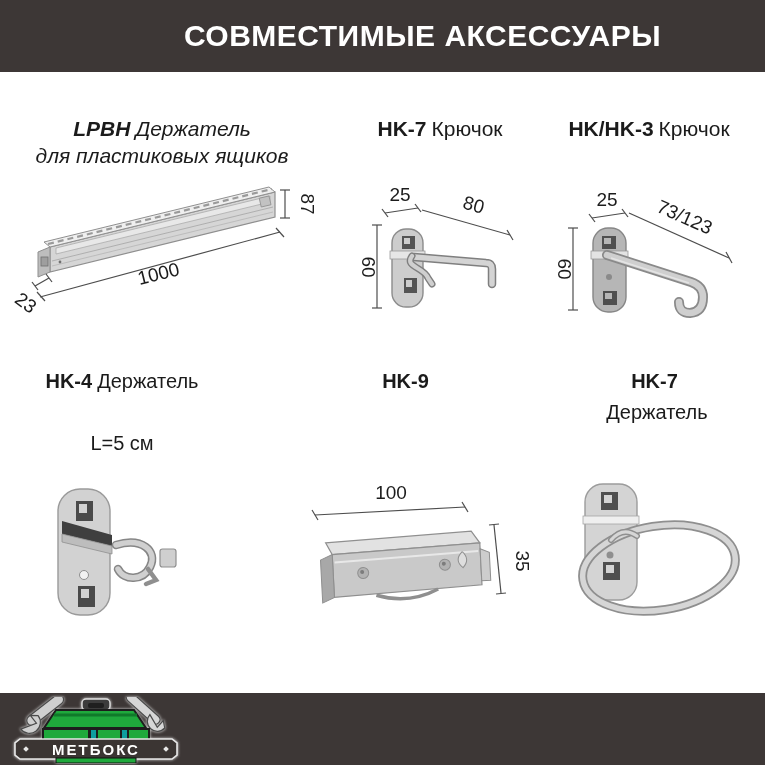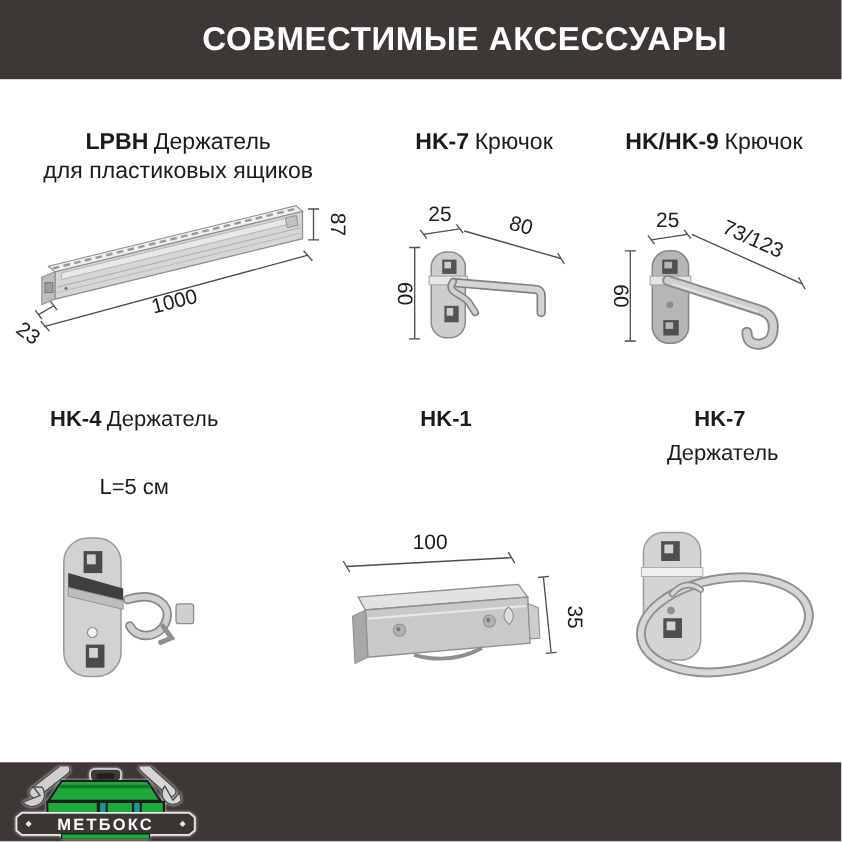--- a/index.html
+++ b/index.html
@@ -9,21 +9,21 @@
     color:#1b1b1b;
   }
   .bar{position:absolute;left:0;width:765px;background:#3D3736;}
   #header{top:0;height:72px;display:flex;align-items:center;justify-content:center;padding-left:40px;}
   #header h1{margin:0;color:#fff;font-size:30px;font-weight:800;letter-spacing:.5px;}
   #footer{top:693px;height:72px;}
   .title{position:absolute;text-align:center;font-size:21px;line-height:27px;}
   .title.r2{font-size:20px;line-height:31px;}
   .code{font-weight:700;margin-right:5px;}
   .nm{font-weight:400;}
-  .t-lpbh{left:8px;top:115px;width:308px;}
+  .t-lpbh{left:8px;top:115px;width:308px;font-style:italic;}
   .t-hk2{left:340px;top:115px;width:200px;}
   .t-hk3{left:538px;top:115px;width:222px;}
   .t-hk4{left:2px;top:366px;width:240px;}
   .t-hk5{left:288px;top:366px;width:240px;}
   .t-hk6{left:537px;top:366px;width:240px;}
   svg{position:absolute;}
   .dimtx{font-size:19px;fill:#1c1c1c;}
   .dimln{stroke:#4d4d4d;stroke-width:1.2;fill:none;}
   #logo{filter:drop-shadow(0 0 1.5px rgba(255,255,255,.85));}
 </style>
@@ -35,30 +35,30 @@
 </div>
 
 <div class="title t-lpbh">
   <span class="code">LPBH</span><span class="nm">Держатель</span><br>
   <span class="nm">для пластиковых ящиков</span>
 </div>
 <div class="title t-hk2">
   <span class="code">HK-7</span><span class="nm">Крючок</span>
 </div>
 <div class="title t-hk3">
-  <span class="code">HK/HK-9</span><span class="nm">Крючок</span><br>
+  <span class="code">HK/HK-3</span><span class="nm">Крючок</span><br>
 </div>
 
 <div class="title r2 t-hk4">
   <span class="code">HK-4</span><span class="nm">Держатель</span><br>
   <br>
   <span class="nm">L=5 см</span>
 </div>
 <div class="title r2 t-hk5">
-  <span class="code">HK-1</span><br>
+  <span class="code">HK-9</span><br>
 </div>
 <div class="title r2 t-hk6">
   <span class="code">HK-7</span><br>
   <span class="nm">Держатель</span>
 </div>
 
 <svg style="left:8px;top:180px;" width="308" height="148" viewBox="0 0 308 148">
 
   <polygon points="42,67 267,12 267,37 42,92" fill="#d6d6d6" stroke="#8f8f8f" stroke-width="1.2"></polygon>
   <polygon points="42,67 267,12 261,7 36,62" fill="#efefef" stroke="#8f8f8f" stroke-width="1"></polygon>

